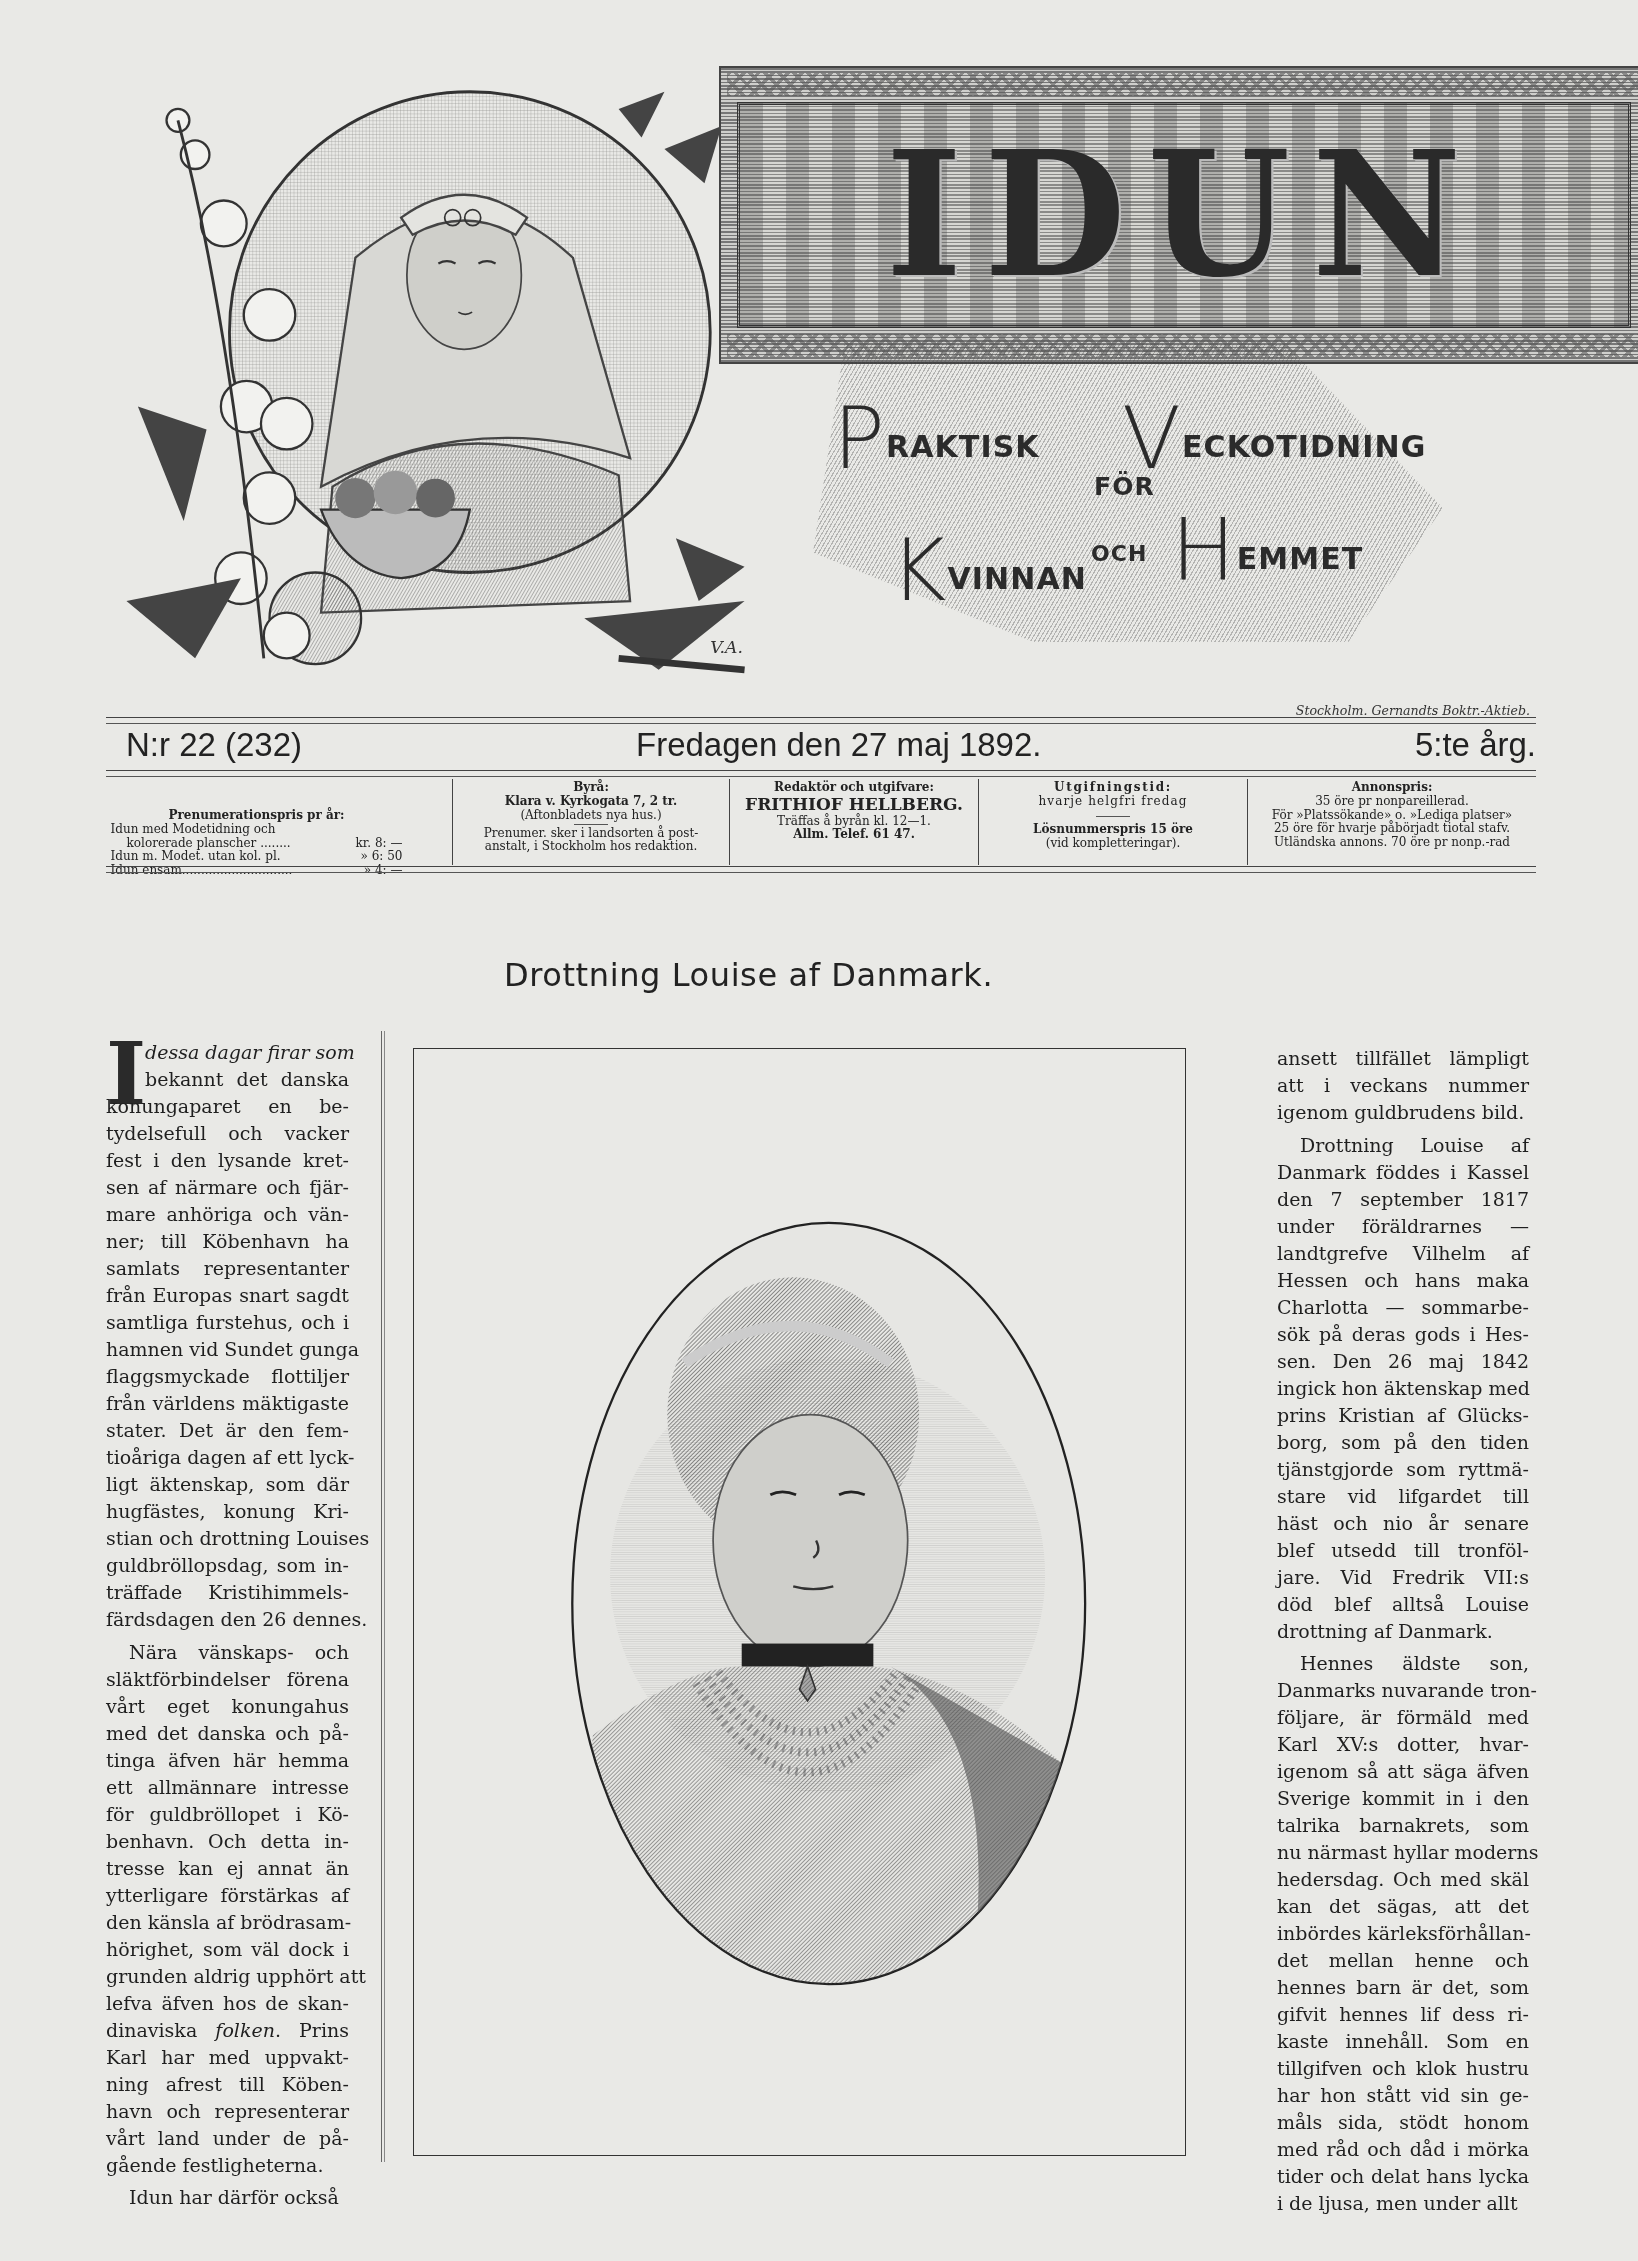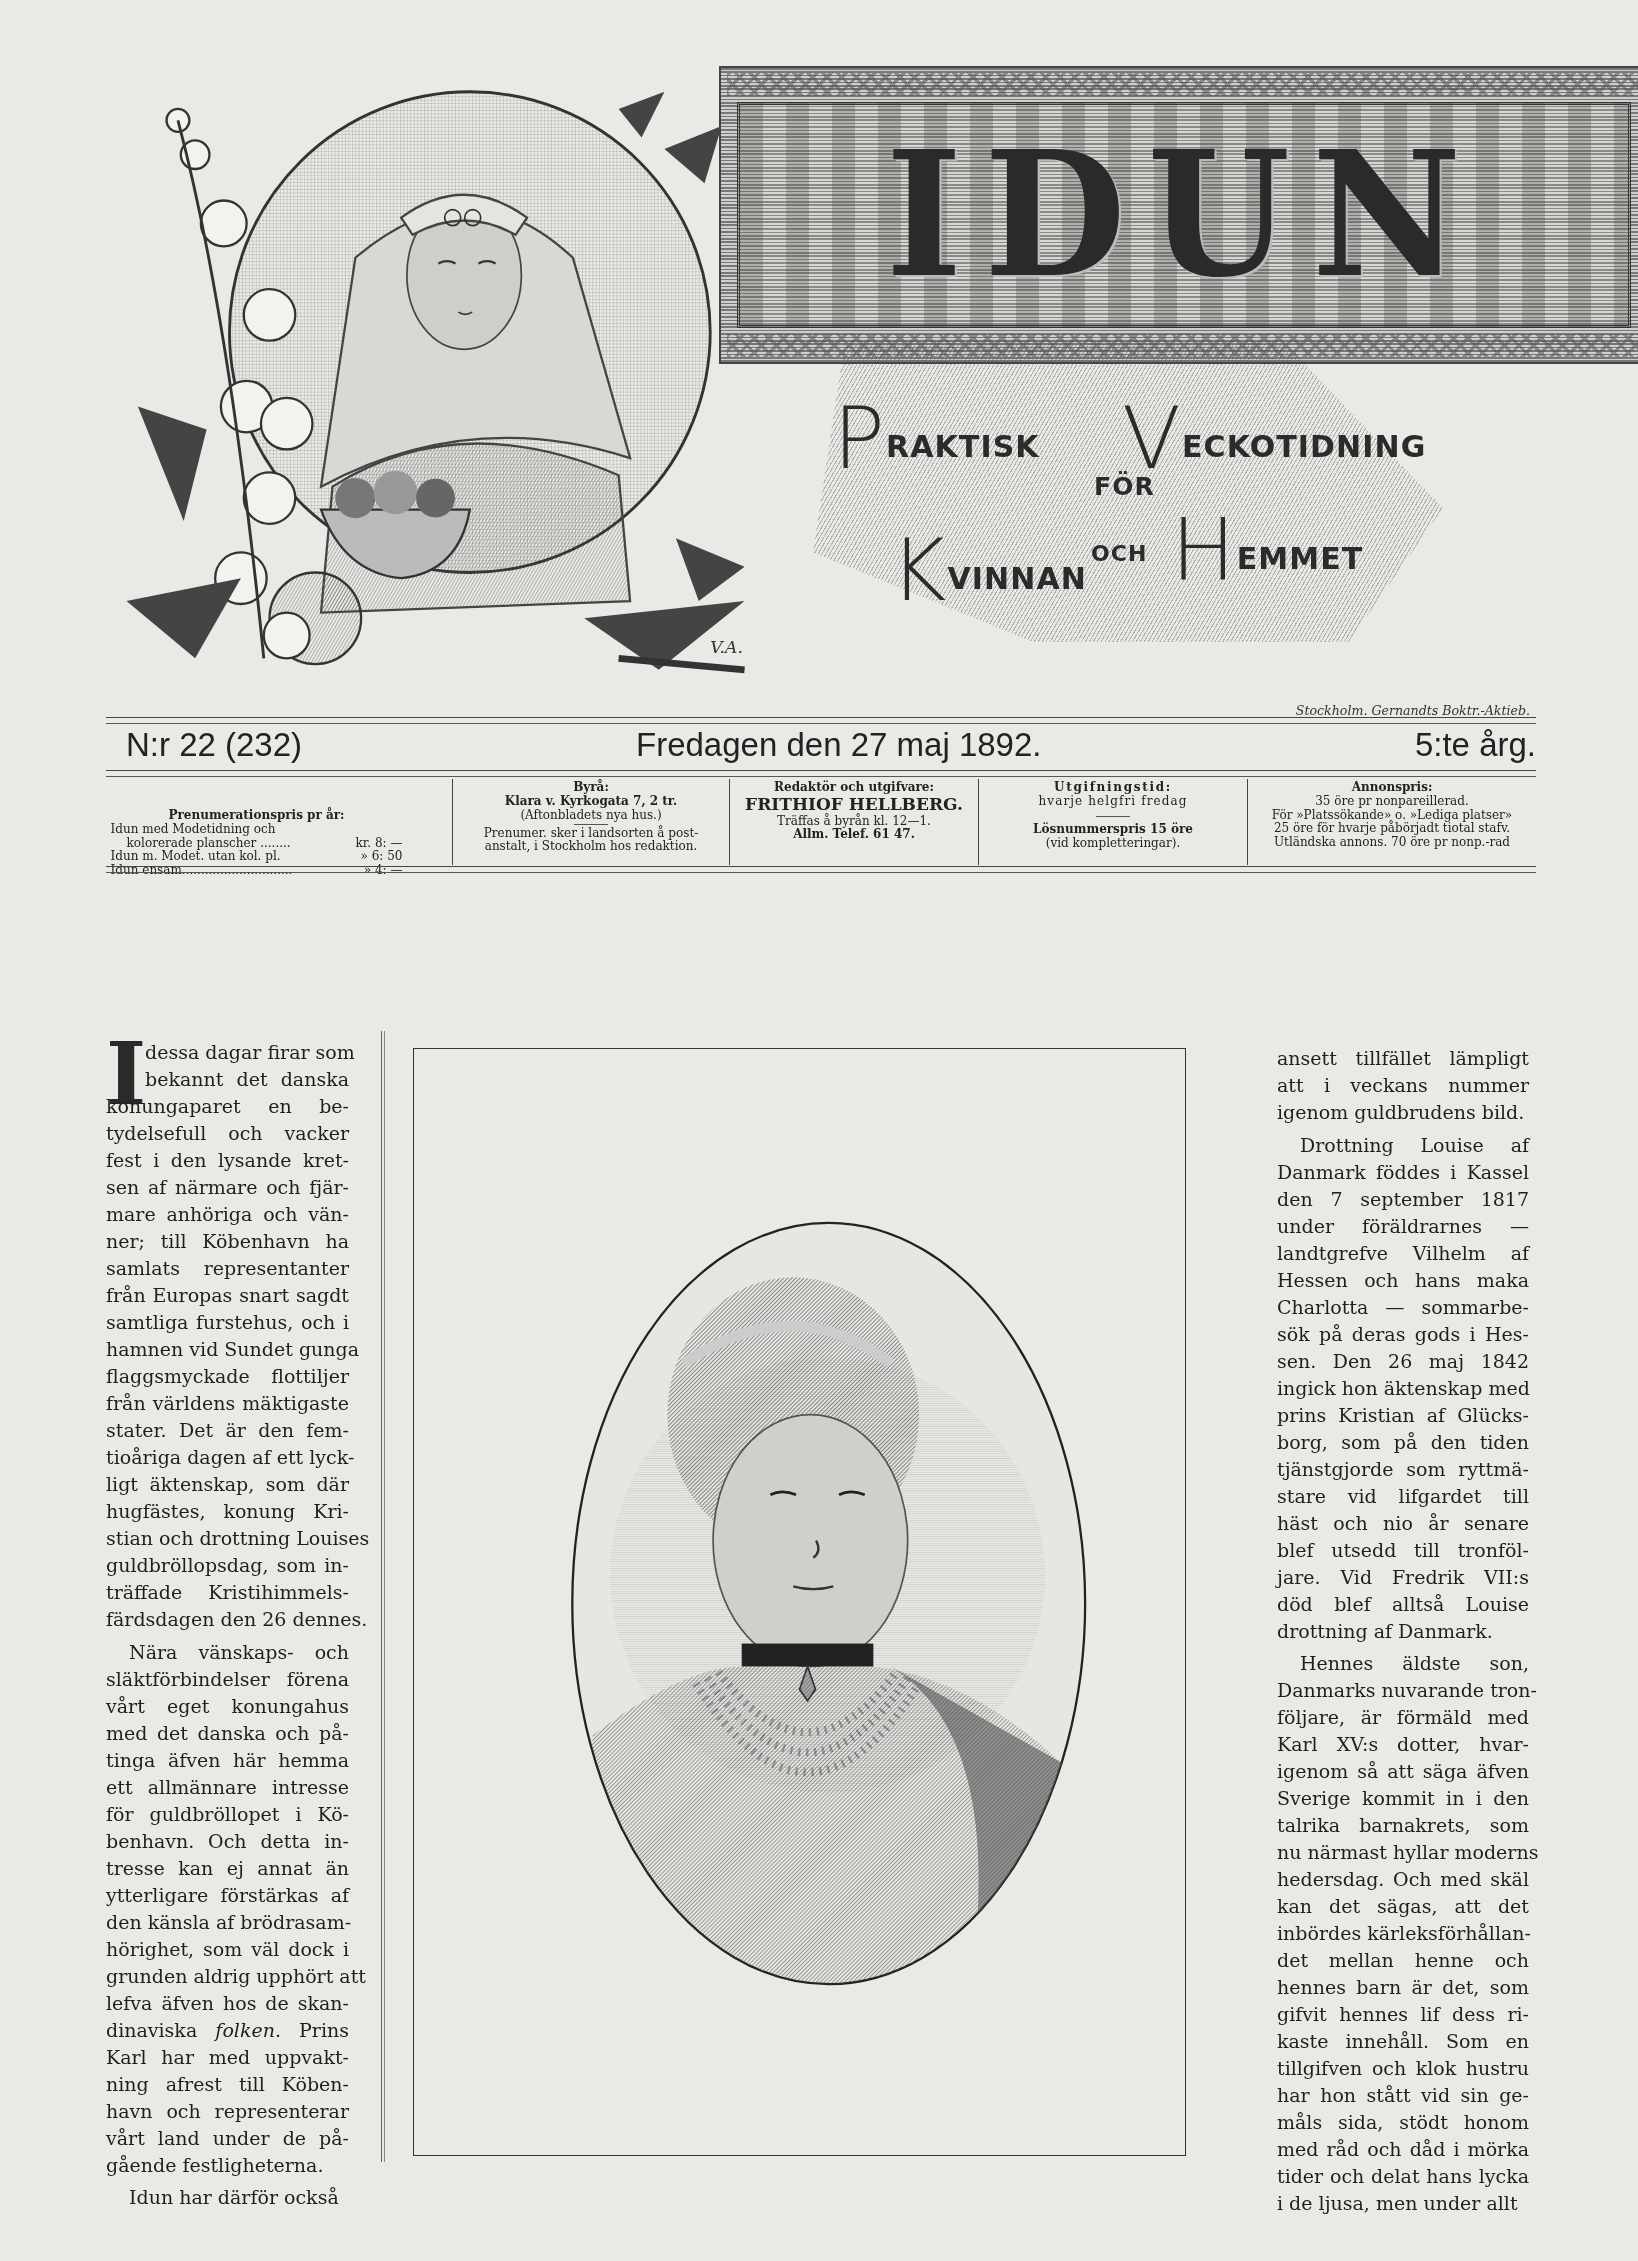--- a/index.html
+++ b/index.html
@@ -285,25 +285,26 @@
     <div class="info-col col-annons">
       <div class="head">Annonspris:</div>
       <div>35 öre pr nonpareillerad.</div>
       <div>För »Platssökande» o. »Lediga platser»</div>
       <div>25 öre för hvarje påbörjadt tiotal stafv.</div>
       <div>Utländska annons. 70 öre pr nonp.-rad</div>
     </div>
   </div>
   <div class="rule-double" style="top:866px;"></div>
 
+  <div class="article-title">Drottning Louise af Danmark.</div>
 
   <div class="dropcap">I</div>
 
   <div class="text-col col-left" id="col-left">
-      <span class="line" style="padding-left: 39px;">dessa dagar firar som</span>
+      <span class="line" style="padding-left: 39px; font-style: italic;">dessa dagar firar som</span>
       <span class="line" style="padding-left: 39px;">bekannt det danska</span>
       <span class="line">konungaparet en be-</span>
       <span class="line">tydelsefull och vacker</span>
       <span class="line">fest i den lysande kret-</span>
       <span class="line">sen af närmare och fjär-</span>
       <span class="line">mare anhöriga och vän-</span>
       <span class="line">ner; till Köbenhavn ha</span>
       <span class="line">samlats representanter</span>
       <span class="line">från Europas snart sagdt</span>
       <span class="line">samtliga furstehus, och i</span>

